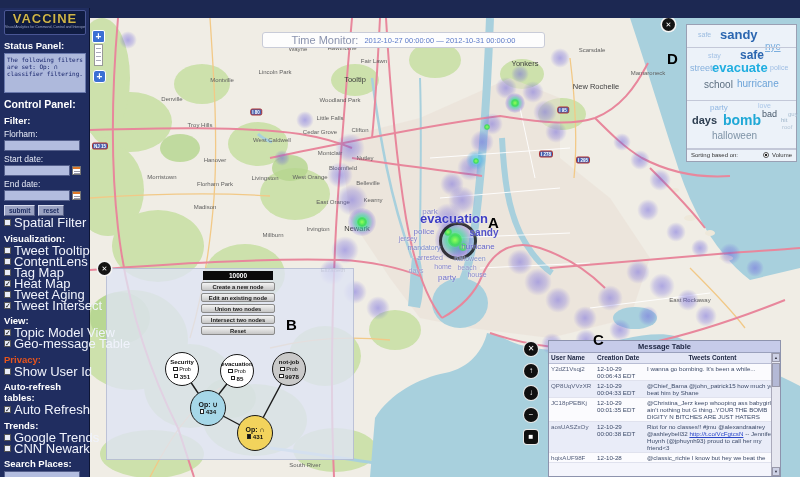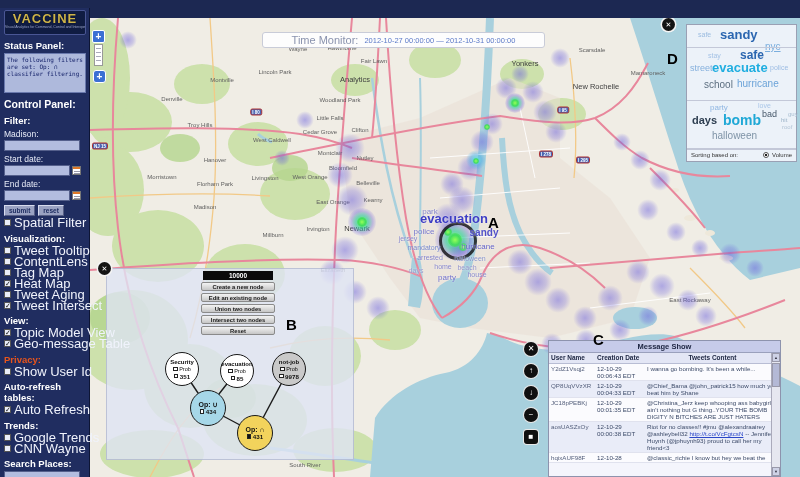--- a/index.html
+++ b/index.html
@@ -97,21 +97,21 @@
 
   <aside class="sidebar">
     <div class="logo">
       <div class="logo-title">VACCINE</div>
       <div class="logo-sub">Visual Analytics for Command, Control and Interoperability Environments</div>
     </div>
     <div class="sb-h">Status Panel:</div>
     <div class="status-box">The following filters are set: Op: ∩ classifier filtering.</div>
     <div class="sb-h big">Control Panel:</div>
     <div class="sb-h">Filter:</div>
-    <div class="sb-l">Madison:</div>
+    <div class="sb-l">Florham:</div>
     <input class="sb-input" value="" style="">
     <div class="sb-l">Start date:</div>
     <div class="date-row">
       <input class="sb-input" value="" style="">
       <span class="cal"></span>
     </div>
     <div class="sb-l">End date:</div>
     <div class="date-row">
       <input class="sb-input" value="" style="">
       <span class="cal"></span>
@@ -179,21 +179,21 @@
         </div>
       </div>
     <div class="sb-h">Trends:</div>
     <div id="trends-list">
         <div class="cb-row">
           <div class="cbx"></div>
           <div class="cb-label">Google Trends</div>
         </div>
         <div class="cb-row">
           <div class="cbx"></div>
-          <div class="cb-label">CNN Wayne</div>
+          <div class="cb-label">CNN Newark</div>
         </div>
       </div>
     <div class="sb-h">Search Places:</div>
     <input class="sb-input" value="" style="">
 
   </aside>
 
   <div class="map">
     <svg class="base" width="710" height="459" viewBox="0 0 710 459">
       <rect x="0" y="0" width="710" height="459" fill="#f0ede5"></rect>
@@ -279,21 +279,21 @@
         <path d="M352 300 C370 290 385 275 392 258 C404 230 425 222 450 230 C480 240 500 255 515 270"></path>
         <path d="M400 315 C450 332 510 336 560 325 C610 314 650 300 695 282"></path>
         <path d="M505 100 C520 115 535 130 552 140 C580 155 610 160 640 158"></path>
         <path d="M460 250 C520 245 580 240 640 235 C665 233 690 232 710 230"></path>
         <path d="M290 0 C288 40 286 80 282 120"></path>
         <path d="M560 150 C580 170 600 190 615 210"></path>
       </g>
     </svg>
 
     <div id="city-labels">
-        <div class="city big" style="left: 265px; top: 61px;">Analytics</div>
+        <div class="city big" style="left: 265px; top: 61px;">Tooltip</div>
         <div class="city" style="left: 284px; top: 43px;">Fair Lawn</div>
         <div class="city" style="left: 252px; top: 30px;">Hawthorne</div>
         <div class="city" style="left: 208px; top: 31px;">Wayne</div>
         <div class="city big" style="left: 435px; top: 45px;">Yonkers</div>
         <div class="city" style="left: 502px; top: 32px;">Scarsdale</div>
         <div class="city" style="left: 558px; top: 55px;">Mamaroneck</div>
         <div class="city big" style="left: 506px; top: 68px;">New Rochelle</div>
         <div class="city" style="left: 270px; top: 112px;">Clifton</div>
         <div class="city" style="left: 240px; top: 100px;">Little Falls</div>
         <div class="city" style="left: 230px; top: 114px;">Cedar Grove</div>
@@ -533,21 +533,21 @@
     </div>
 
     <div class="mt-toolbar" id="mt-toolbar">
         <div class="mt-icon">✕</div>
         <div class="mt-icon">↑</div>
         <div class="mt-icon">↓</div>
         <div class="mt-icon">−</div>
         <div class="mt-icon sq">■</div>
       </div>
     <div class="msg-table">
-      <div class="mt-title">Message Show</div>
+      <div class="mt-title">Message Table</div>
       <div class="mt-head">
         <span style="flex:0 0 46px;">User Name</span>
         <span style="flex:0 0 50px;">Creation Date</span>
         <span style="flex:1;text-align:center;">Tweets Content</span>
       </div>
       <div id="mt-rows">
           <div class="mt-row">
             <div class="c-user">Y2dZ1Vsqj2</div>
             <div class="c-date">12-10-29 00:06:43 EDT</div>
             <div class="c-content">I wanna go bombing. It's been a while...</div>

